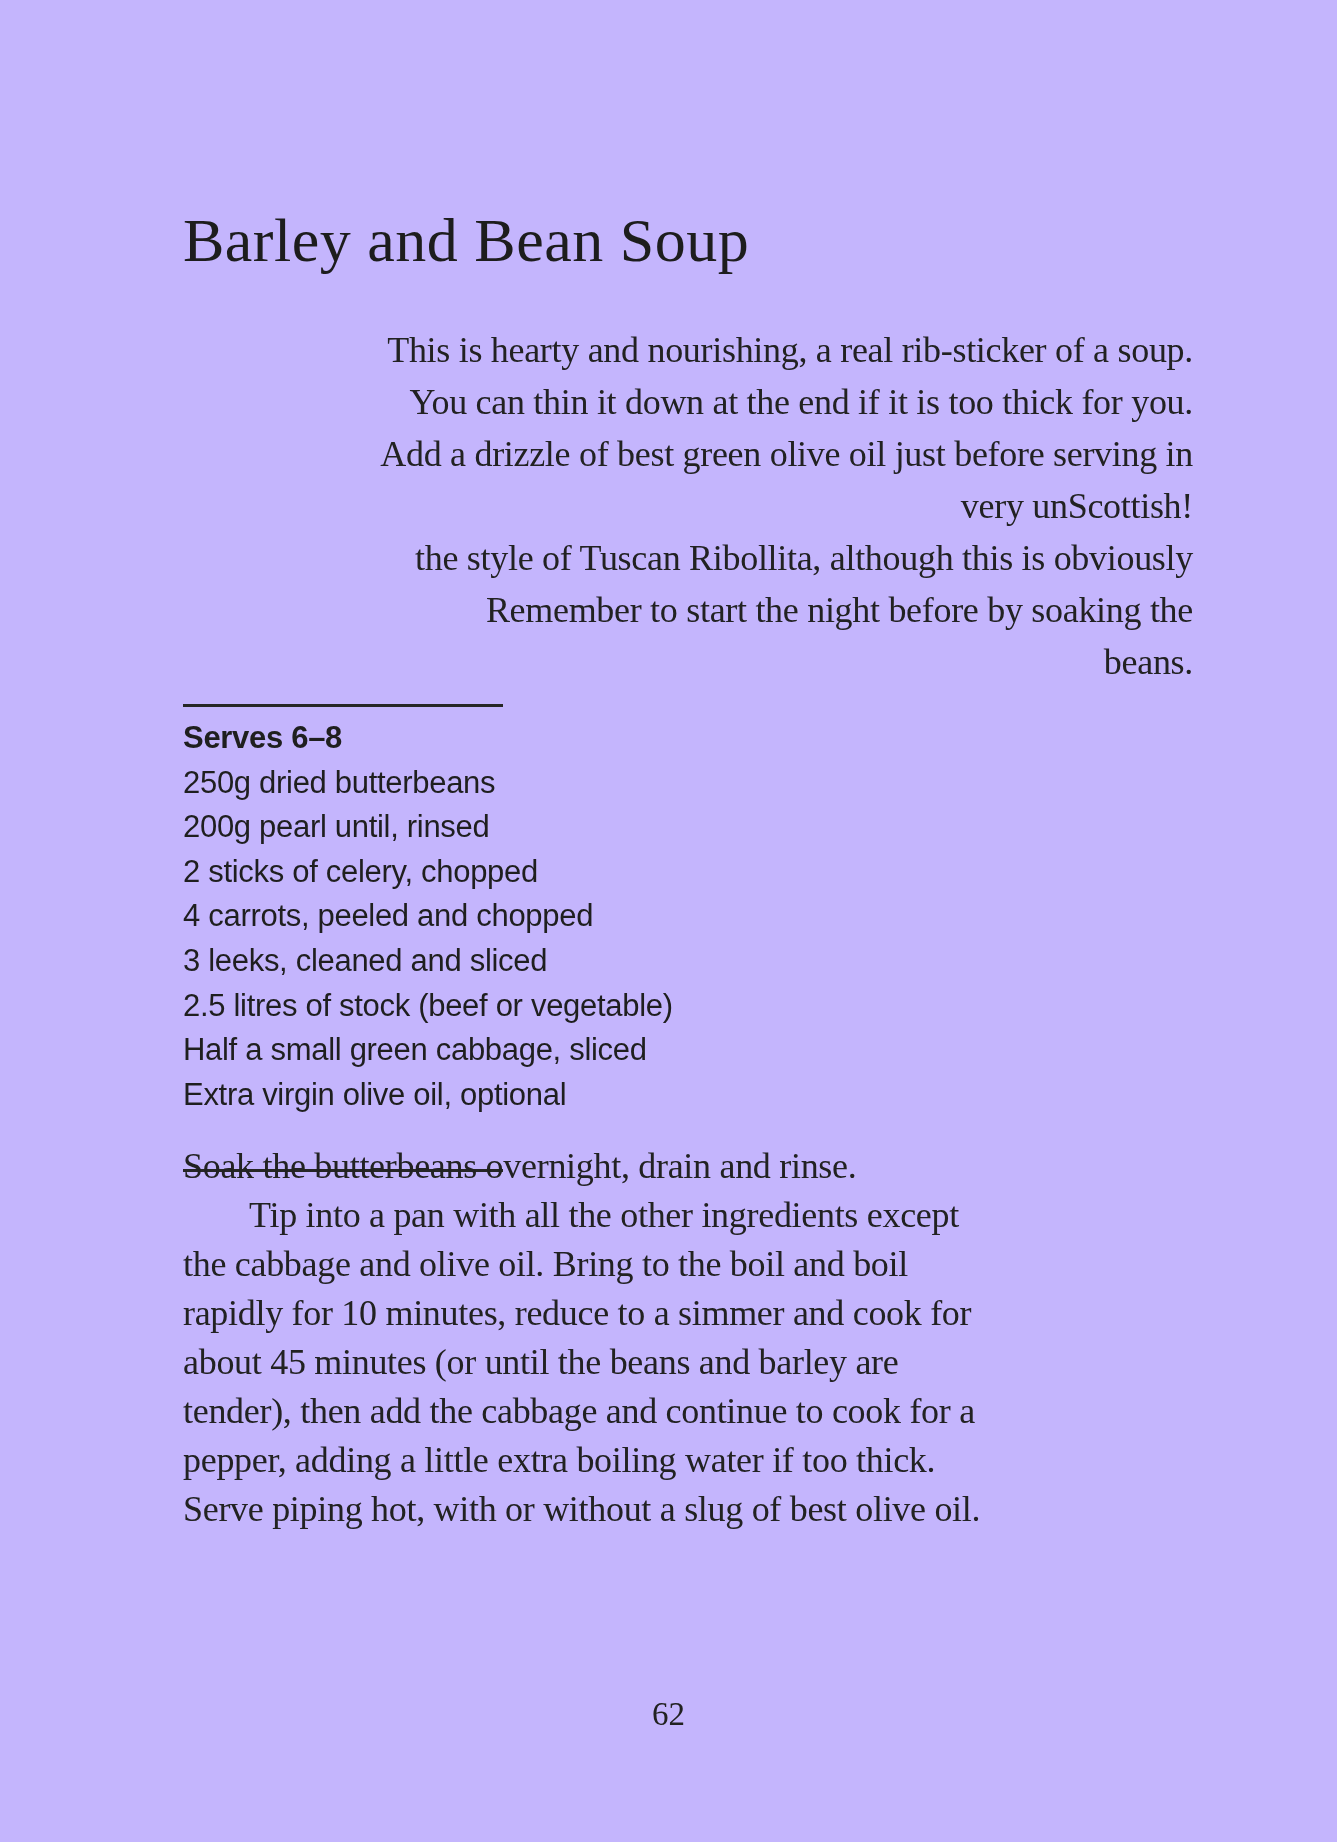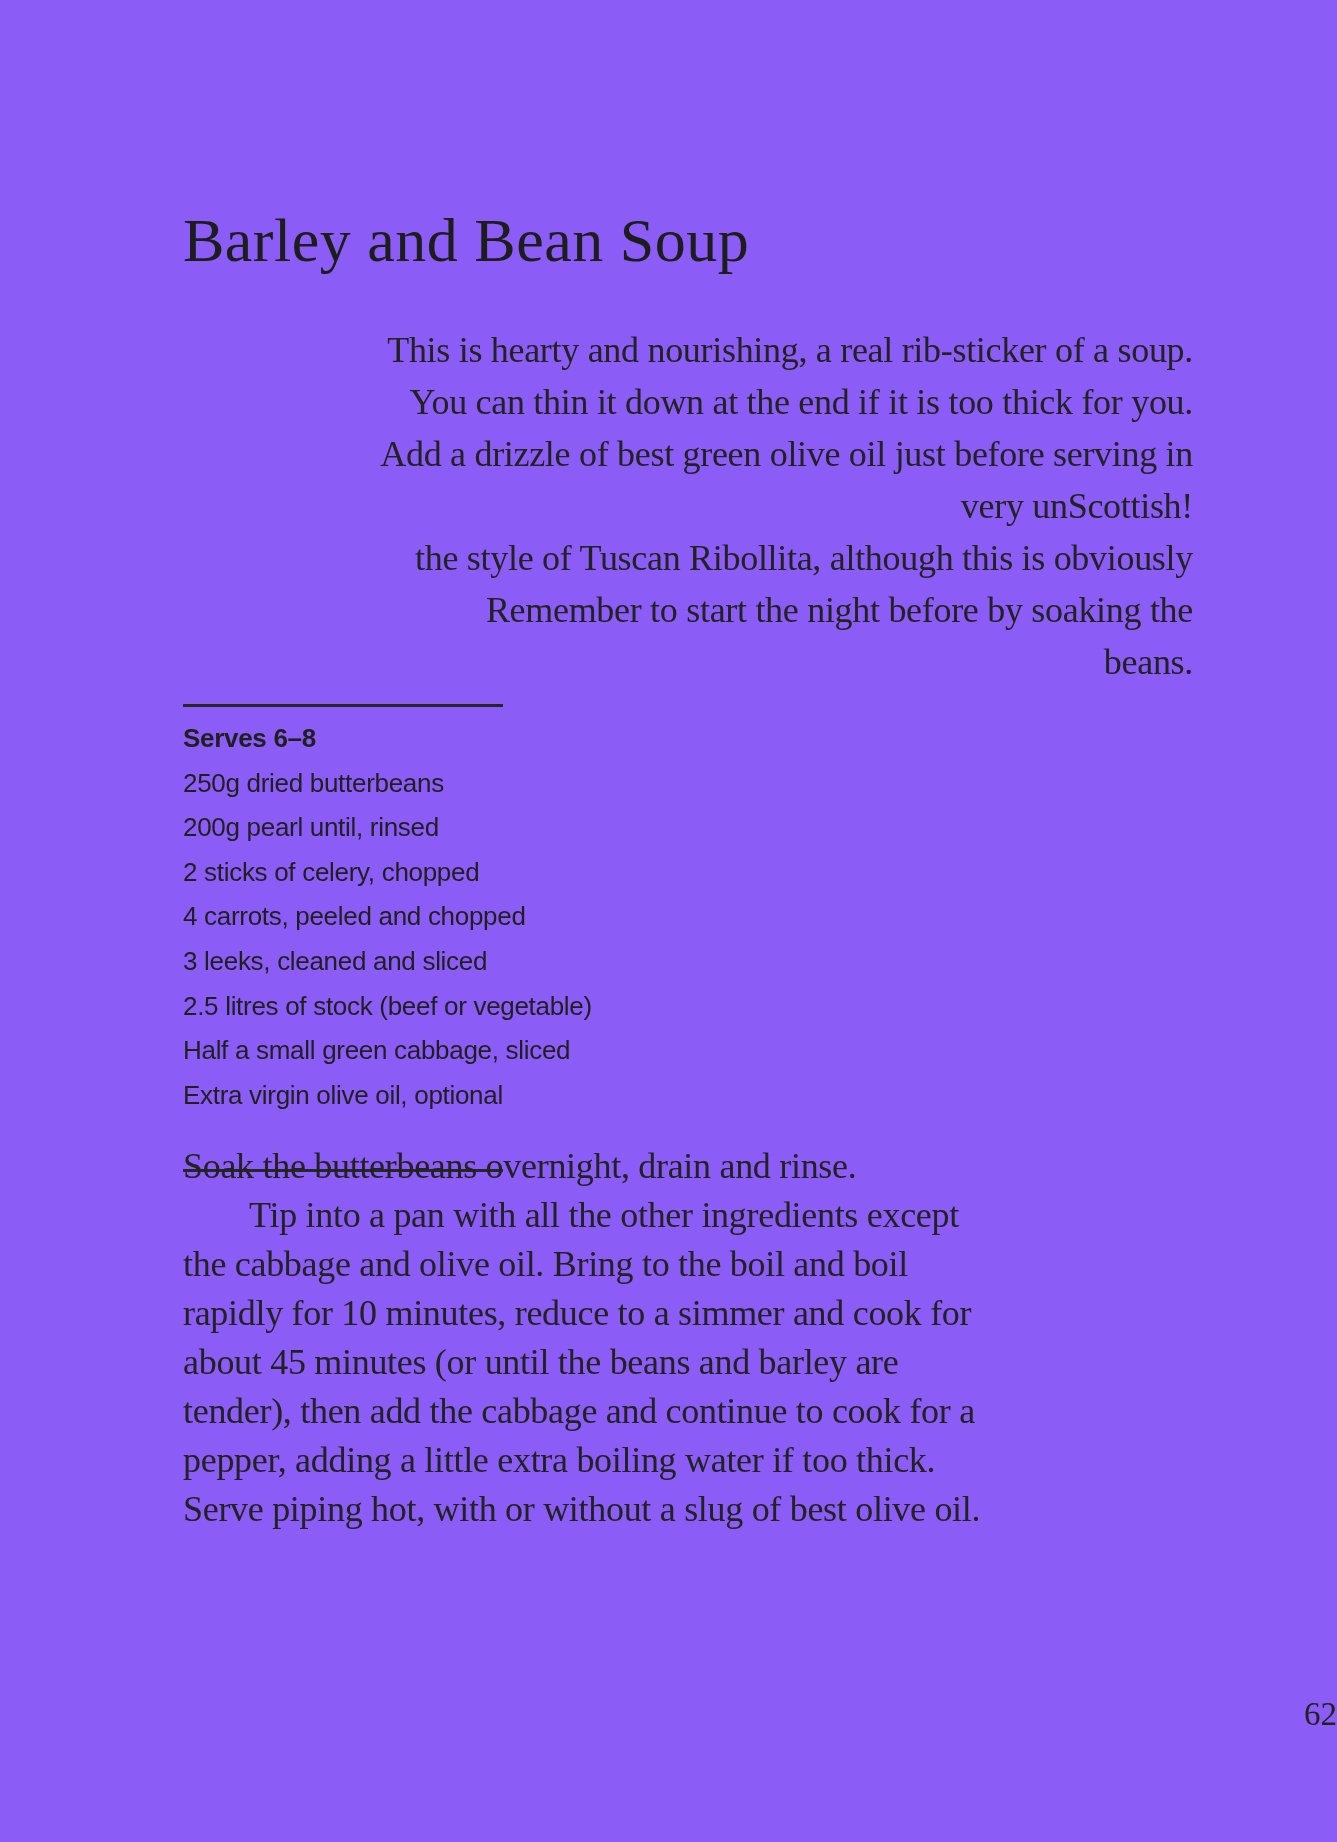--- a/index.html
+++ b/index.html
@@ -4,21 +4,21 @@
 <style>
   html, body {
     margin: 0;
     padding: 0;
     background: #ffffff;
   }
   .page {
     position: relative;
     width: 1337px;
     height: 1842px;
-    background: #8b5cf6;
+    background: #c4b5fd;
     overflow: hidden;
     color: #1c1c1c;
   }
   .col {
     position: absolute;
     left: 183px;
     width: 1010px;
   }
   .title {
     top: 167px;
@@ -46,35 +46,35 @@
     left: 183px;
     width: 320px;
     height: 0;
     border-top: 3px solid #262626;
   }
   .rule-top { top: 704px; }
   .rule-bottom { top: 1169px; }
   .ingredients-block {
     top: 716px;
     font-family: "Liberation Sans", sans-serif;
-    font-size: 26px;
+    font-size: 31px;
     line-height: 44.6px;
     color: #1f1f1f;
     letter-spacing: -0.3px;
   }
   .serves {
     font-weight: 700;
   }
   .ingredients-block .line { white-space: nowrap; }
   .page-number {
     position: absolute;
     top: 1698px;
     left: 0;
     width: 1337px;
-    text-align: right;
+    text-align: center;
     font-family: "Liberation Serif", serif;
     font-size: 33px;
     line-height: 33px;
     color: #222222;
   }
 </style>
 </head>
 <body>
 
 <div class="page">

